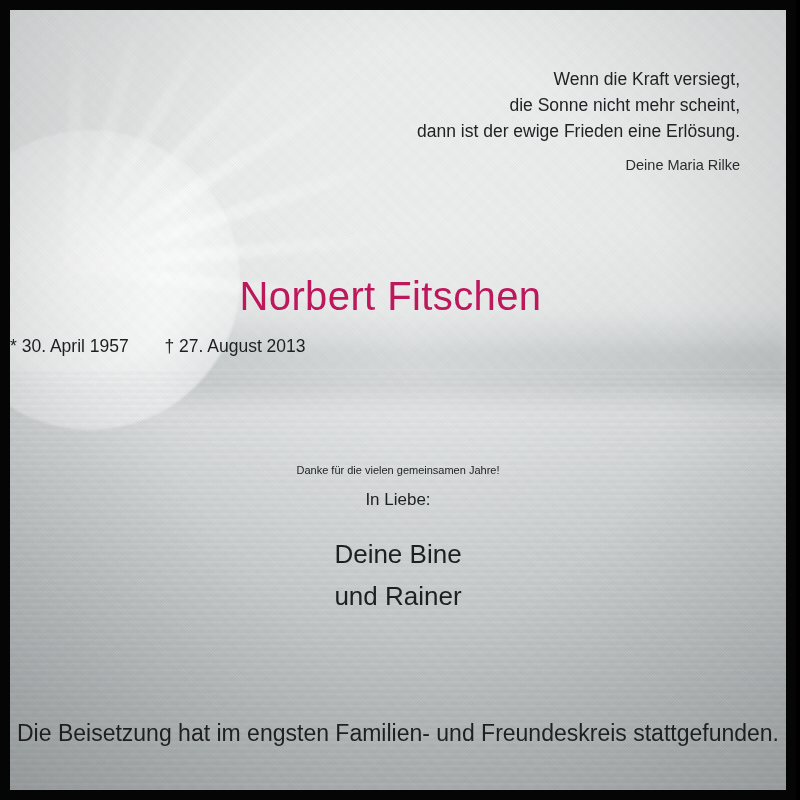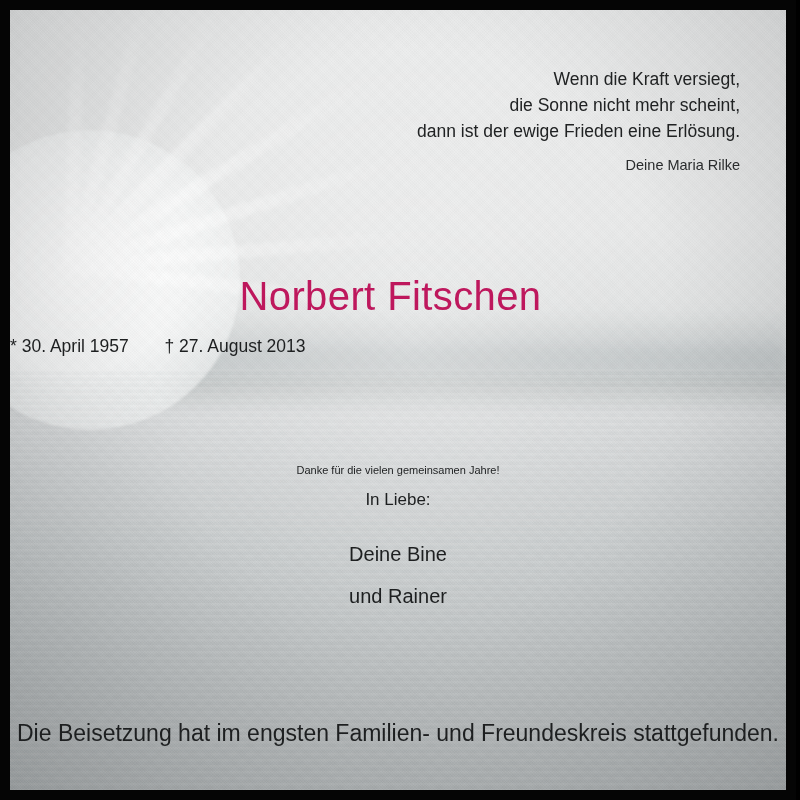--- a/index.html
+++ b/index.html
@@ -162,21 +162,21 @@
     left: 0; right: 0;
     text-align: center;
     font-size: 17px;
   }
 
   .family {
     position: absolute;
     top: 523px;
     left: 0; right: 0;
     text-align: center;
-    font-size: 20px;
+    font-size: 26px;
     line-height: 42px;
   }
 
   .address {
     position: absolute;
     top: 648px;
     left: 0; right: 0;
     text-align: center;
     font-size: 17.5px;
   }

